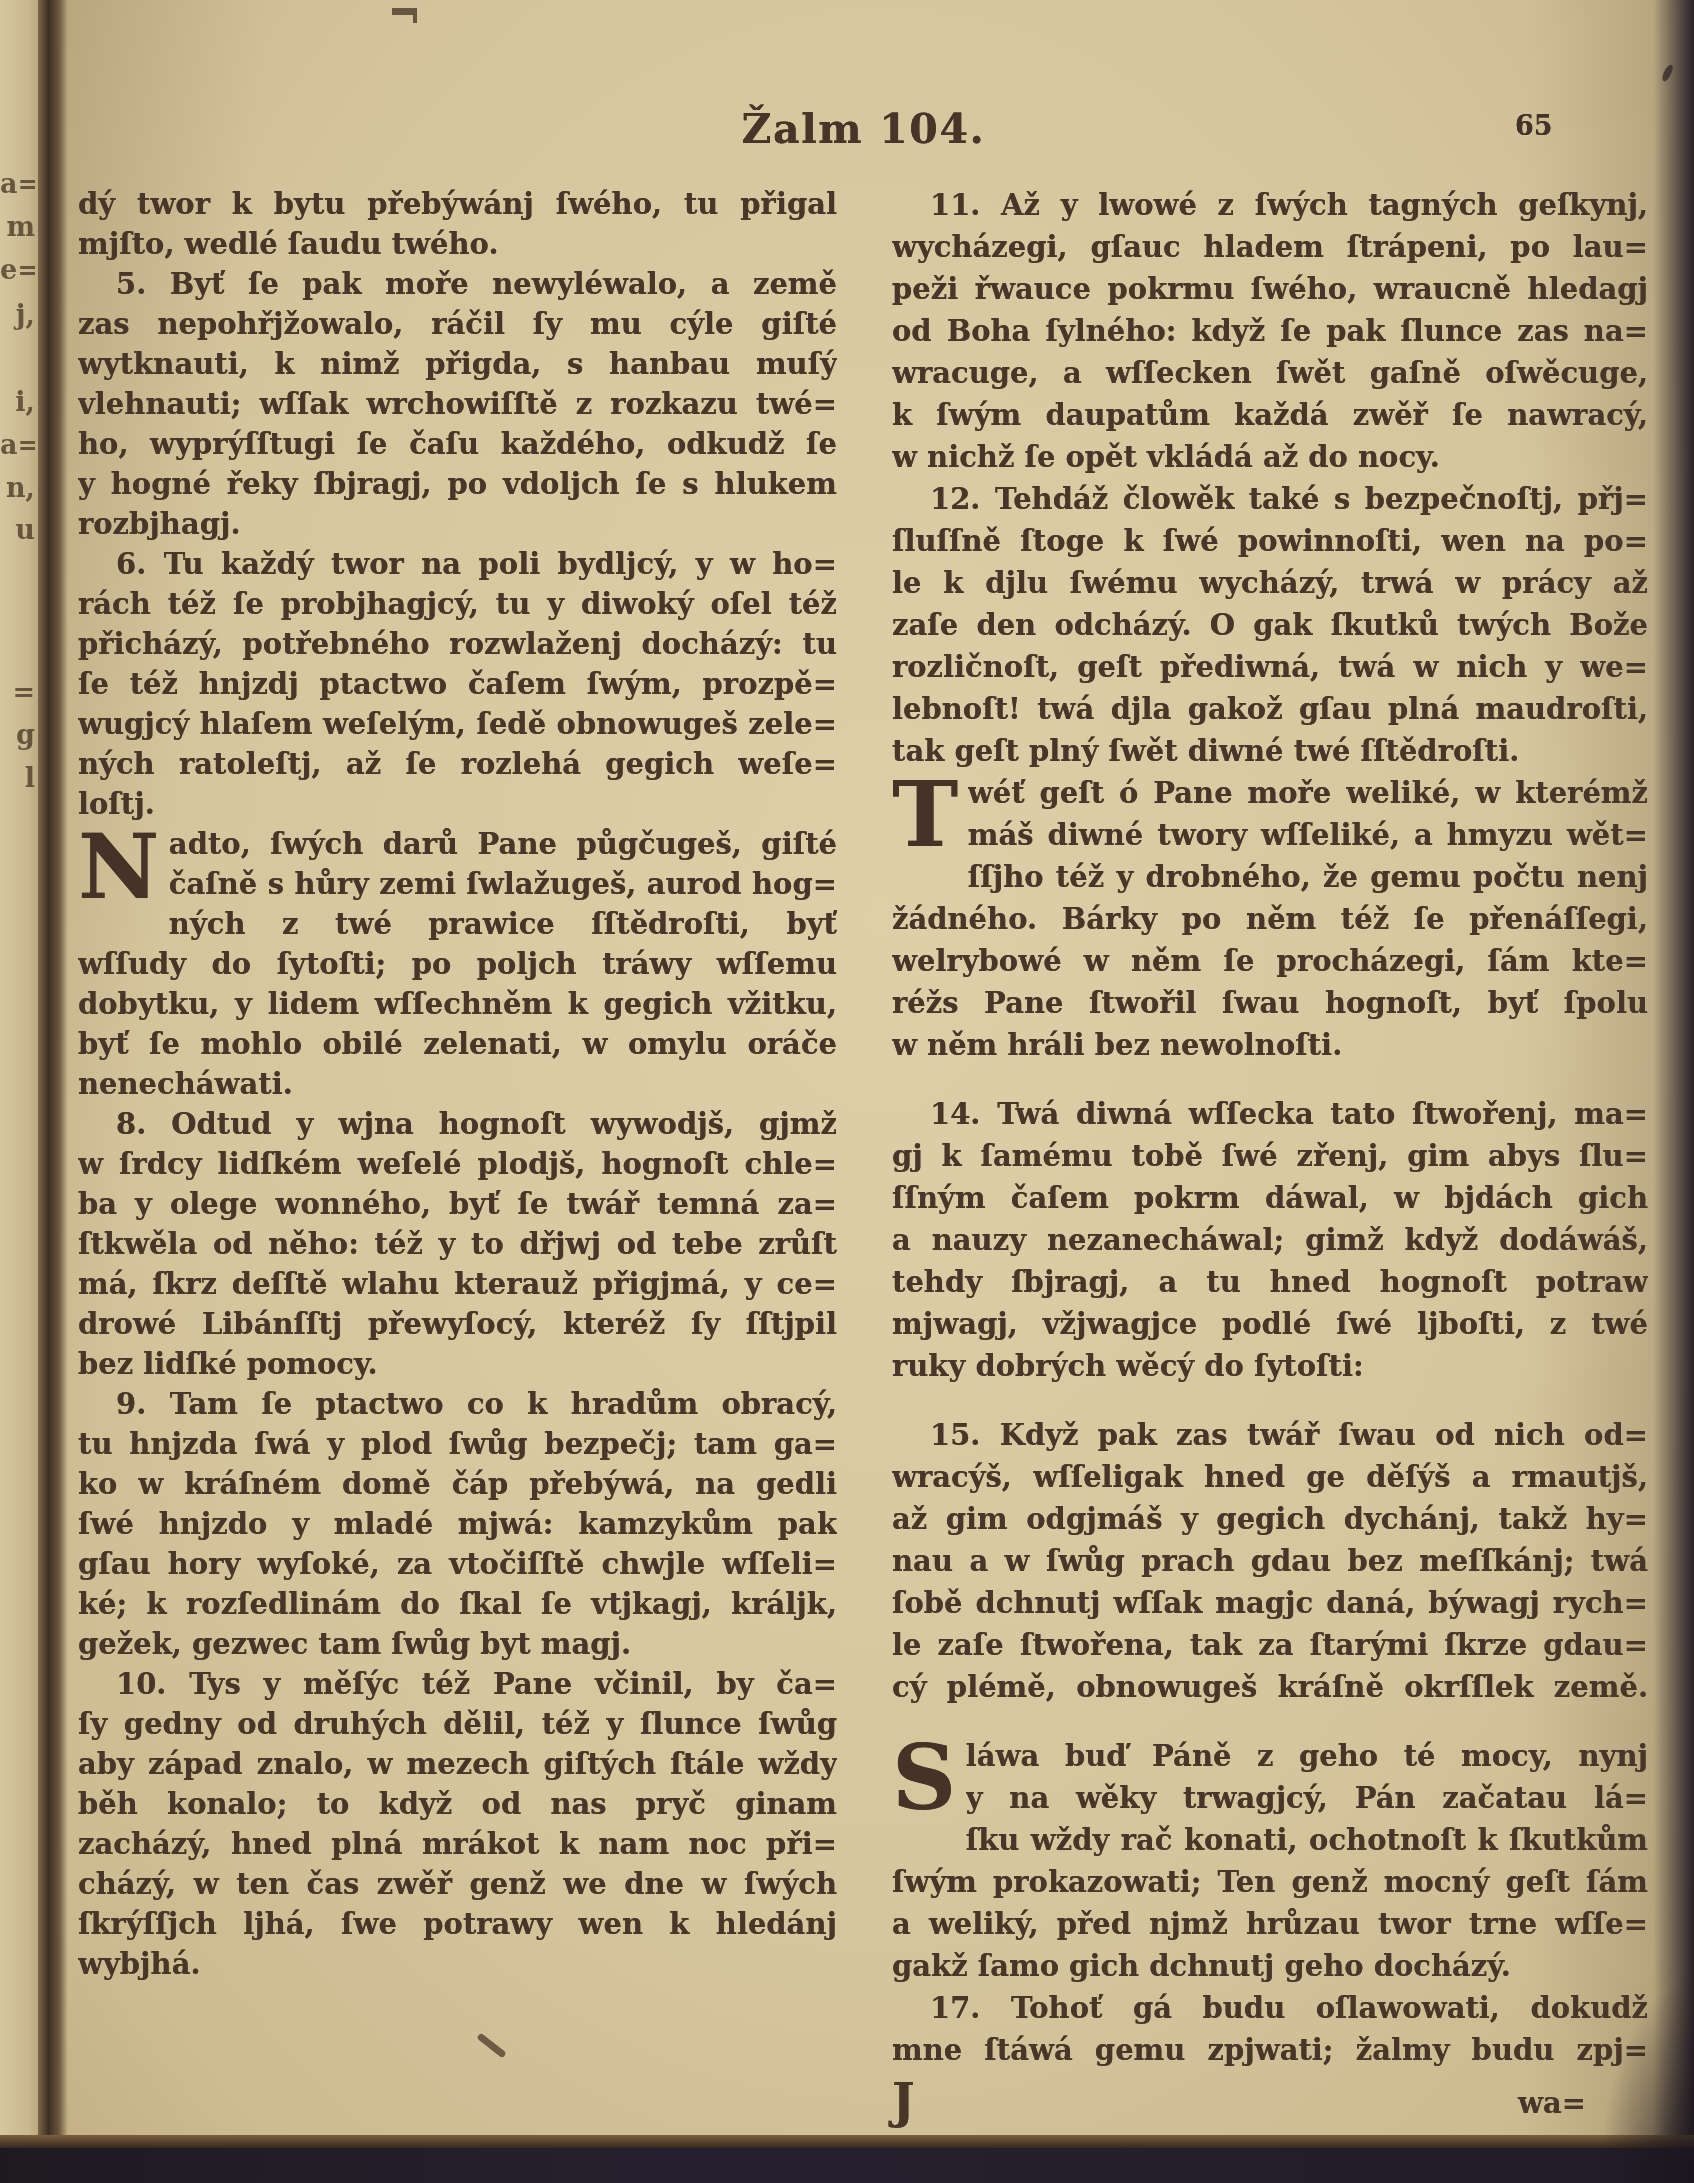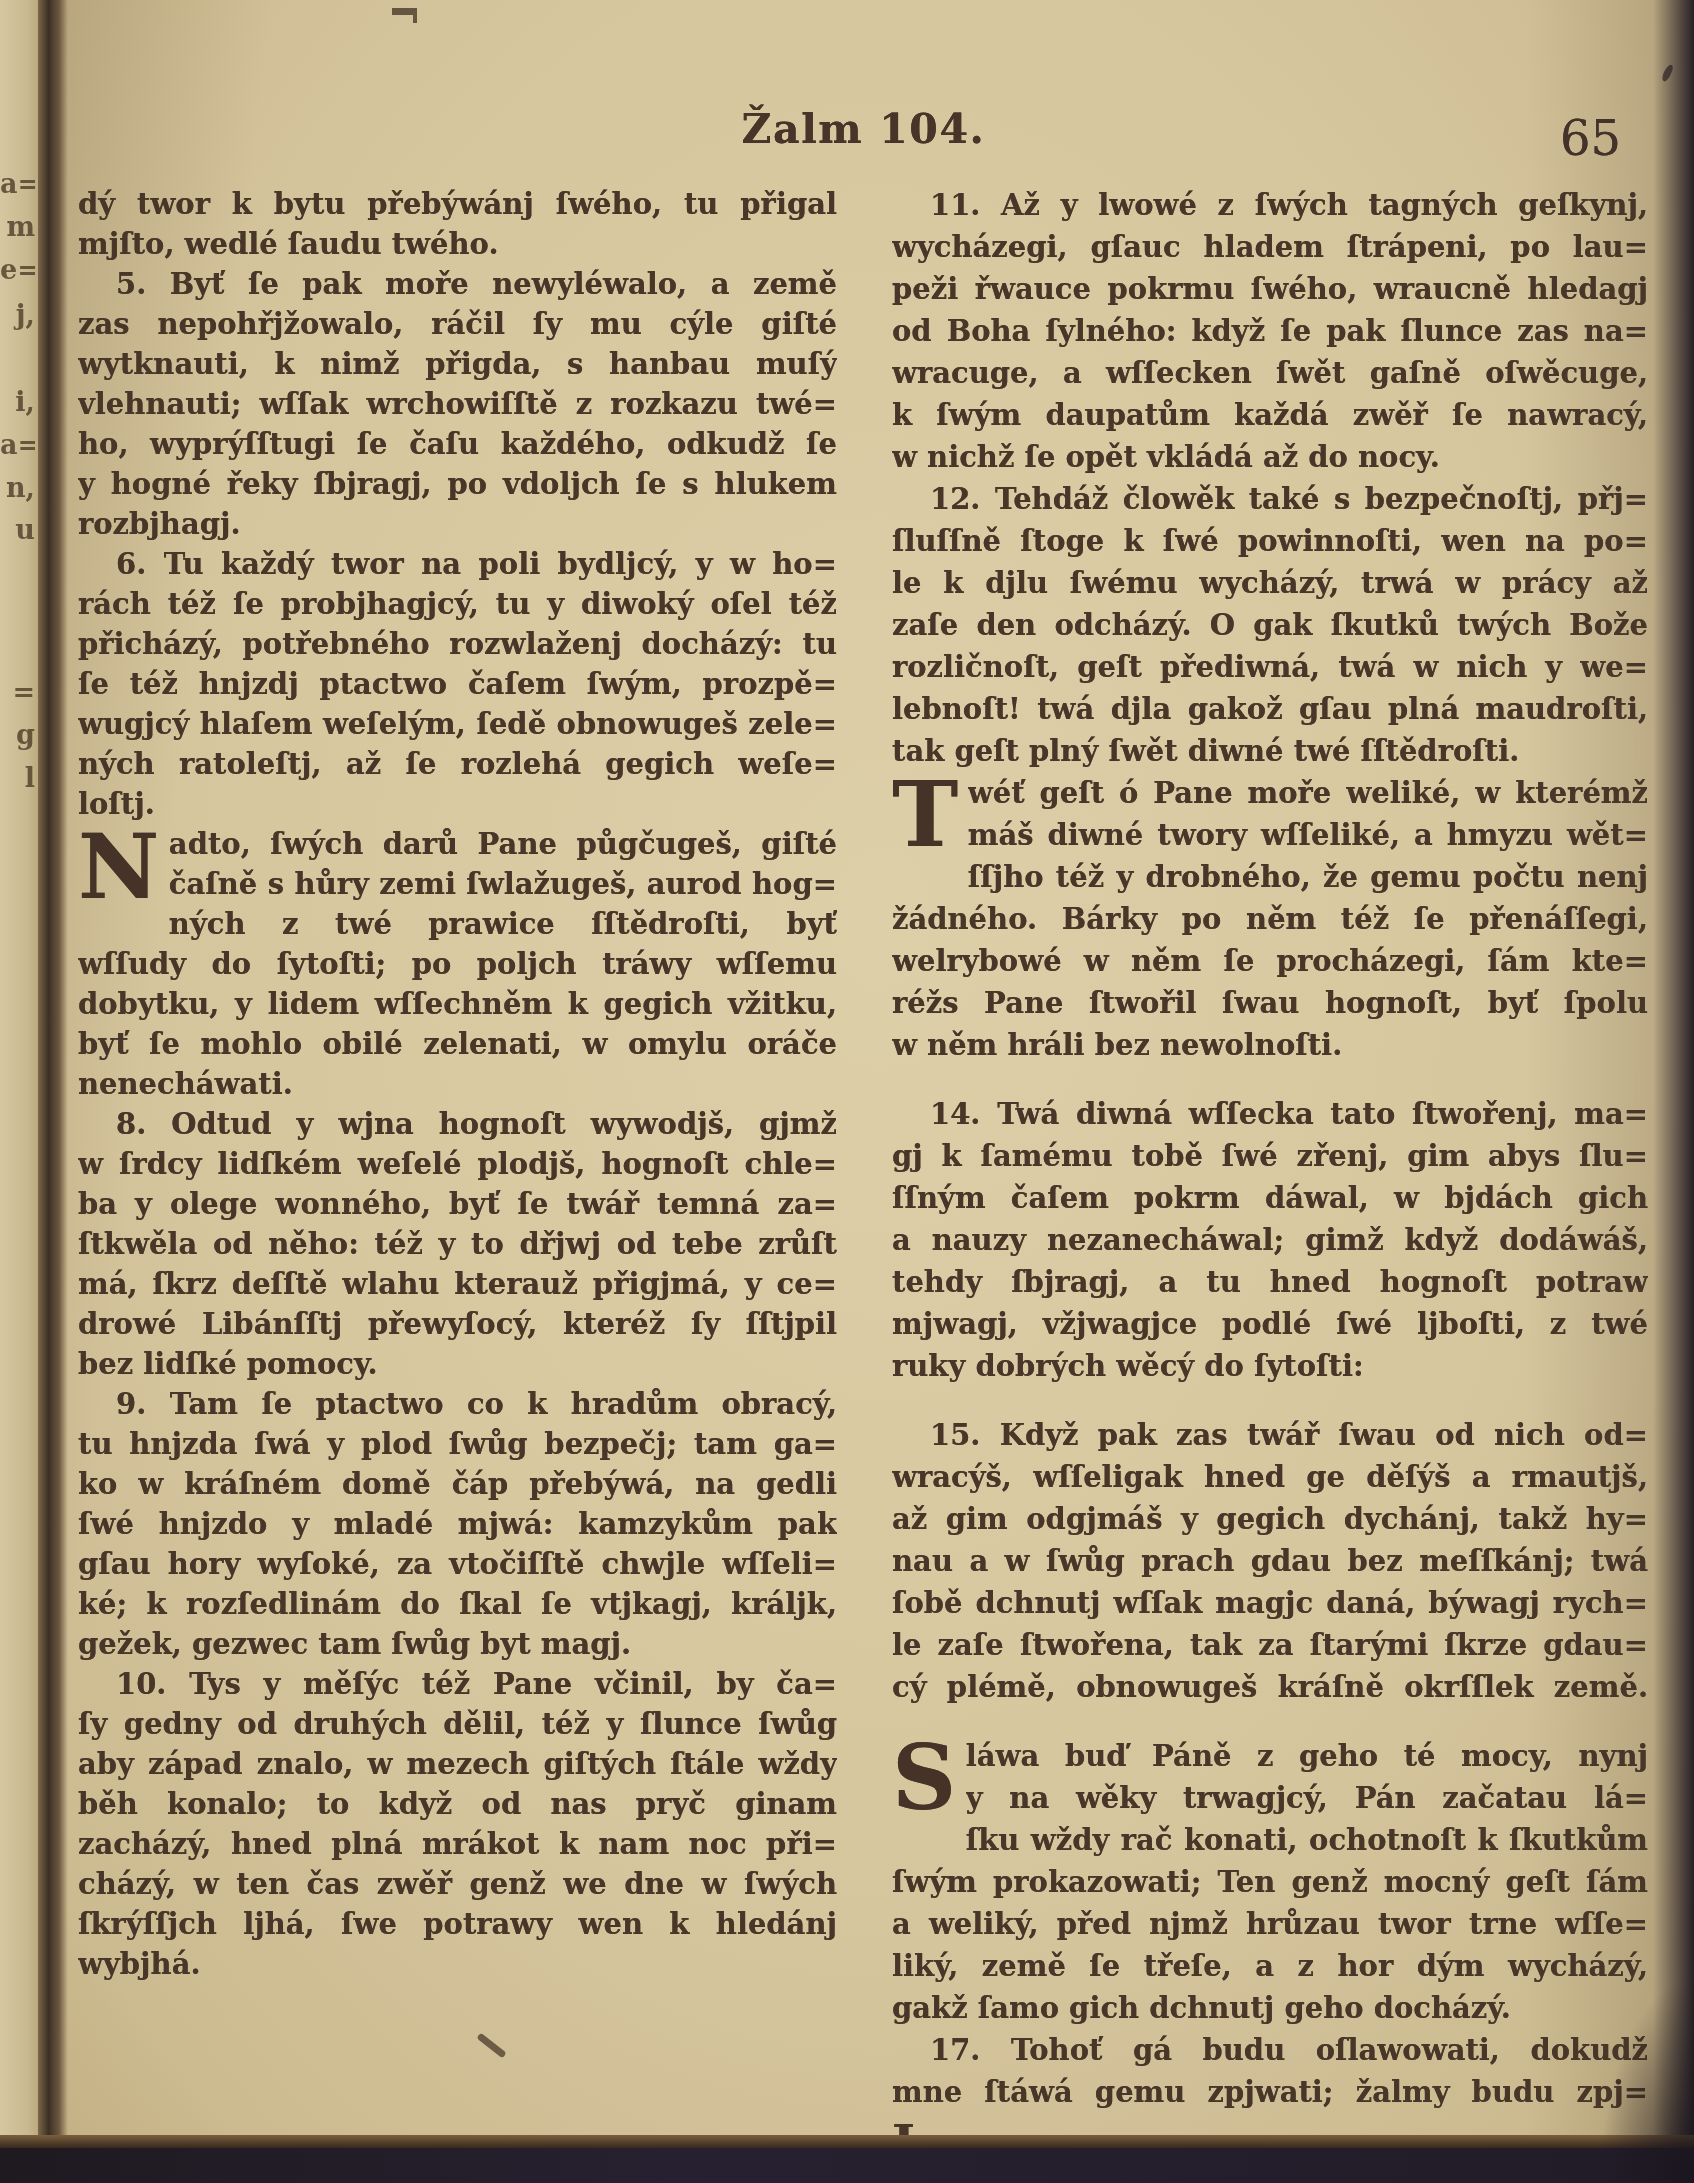--- a/index.html
+++ b/index.html
@@ -42,21 +42,21 @@
     background:radial-gradient(ellipse at 100% 100%,rgba(25,20,28,.85),rgba(25,20,28,0) 70%);
   }
   
   .header-title{
     position:absolute;left:79px;width:1569px;top:105px;
     text-align:center;font-size:41px;font-weight:bold;color:#463528;
     letter-spacing:1.6px;text-shadow:0 0 0.5px #463528;
   }
   .page-number{
     position:absolute;left:1515px;top:110px;
-    font-size:48px;font-weight:normal;color:#44332a;text-shadow:0 0 0.5px #44332a;margin-left:45px;
+    font-size:27px;font-weight:bold;color:#44332a;text-shadow:0 0 0.5px #44332a;
   }
   
   .col{
     position:absolute;top:184px;
     font-size:29px;font-weight:bold;color:#483729;
     text-shadow:0 0 0.6px rgba(72,55,41,.75);
     margin-left:8px;
   }
   .col-left{left:70px;width:759px;--lh:40px;}
   .col-right{left:884px;width:756px;--lh:42px;}
@@ -241,21 +241,20 @@
           <div class="line">le zaſe ſtwořena, tak za ſtarými ſkrze gdau=</div>
           <div class="line">cý plémě, obnowugeš kráſně okrſſlek země.</div>
         </div>
         <div class="para gap">
           <span class="cap">S</span>
           <div class="line">láwa buď Páně z geho té mocy,  nynj</div>
           <div class="line">y na wěky trwagjcý, Pán začatau lá=</div>
           <div class="line">ſku wždy rač konati, ochotnoſt k ſkutkům</div>
           <div class="line">ſwým prokazowati; Ten genž mocný geſt ſám</div>
           <div class="line">a weliký, před njmž hrůzau twor trne wſſe=</div>
-          <div class="line">liký, země ſe třeſe, a z hor dým wycházý,</div>
           <div class="line flush">gakž ſamo gich dchnutj geho docházý.</div>
         </div>
         <div class="para">
           <div class="line ind">17. Tohoť gá budu oſlawowati, dokudž</div>
           <div class="line">mne ſtáwá gemu zpjwati; žalmy budu zpj=</div>
         </div>
       </div>
     <div class="footer-line">
       <span class="sig">J</span>
       <span class="catch">wa=</span>

